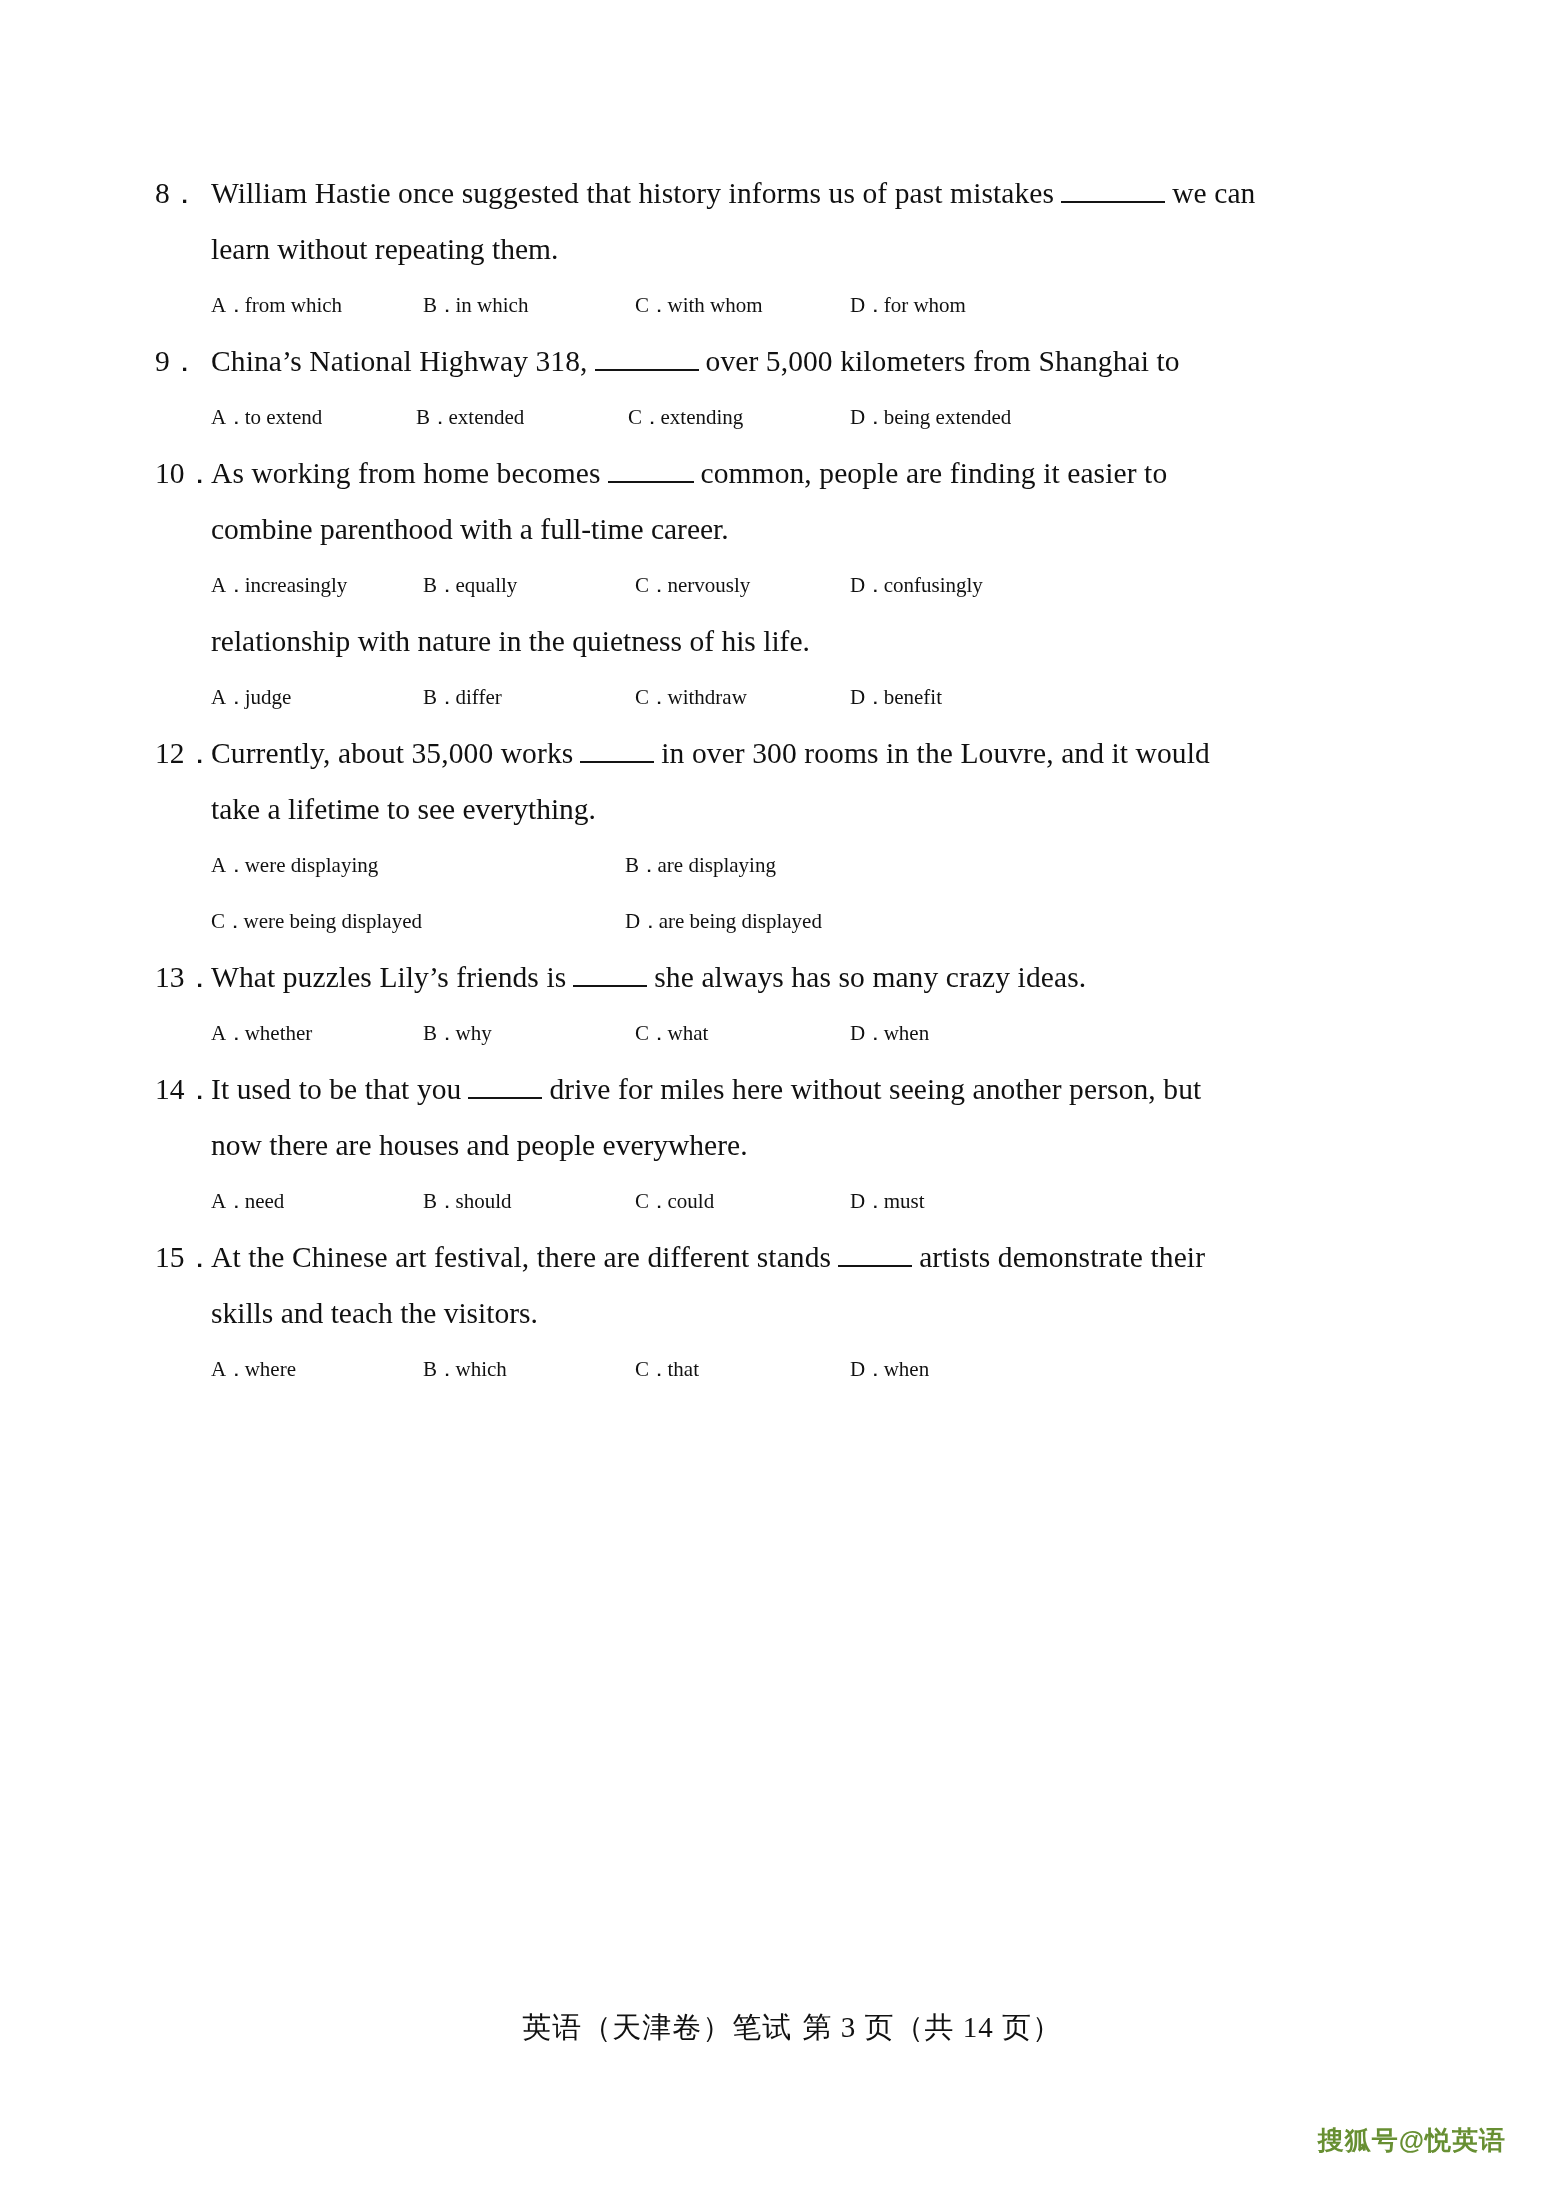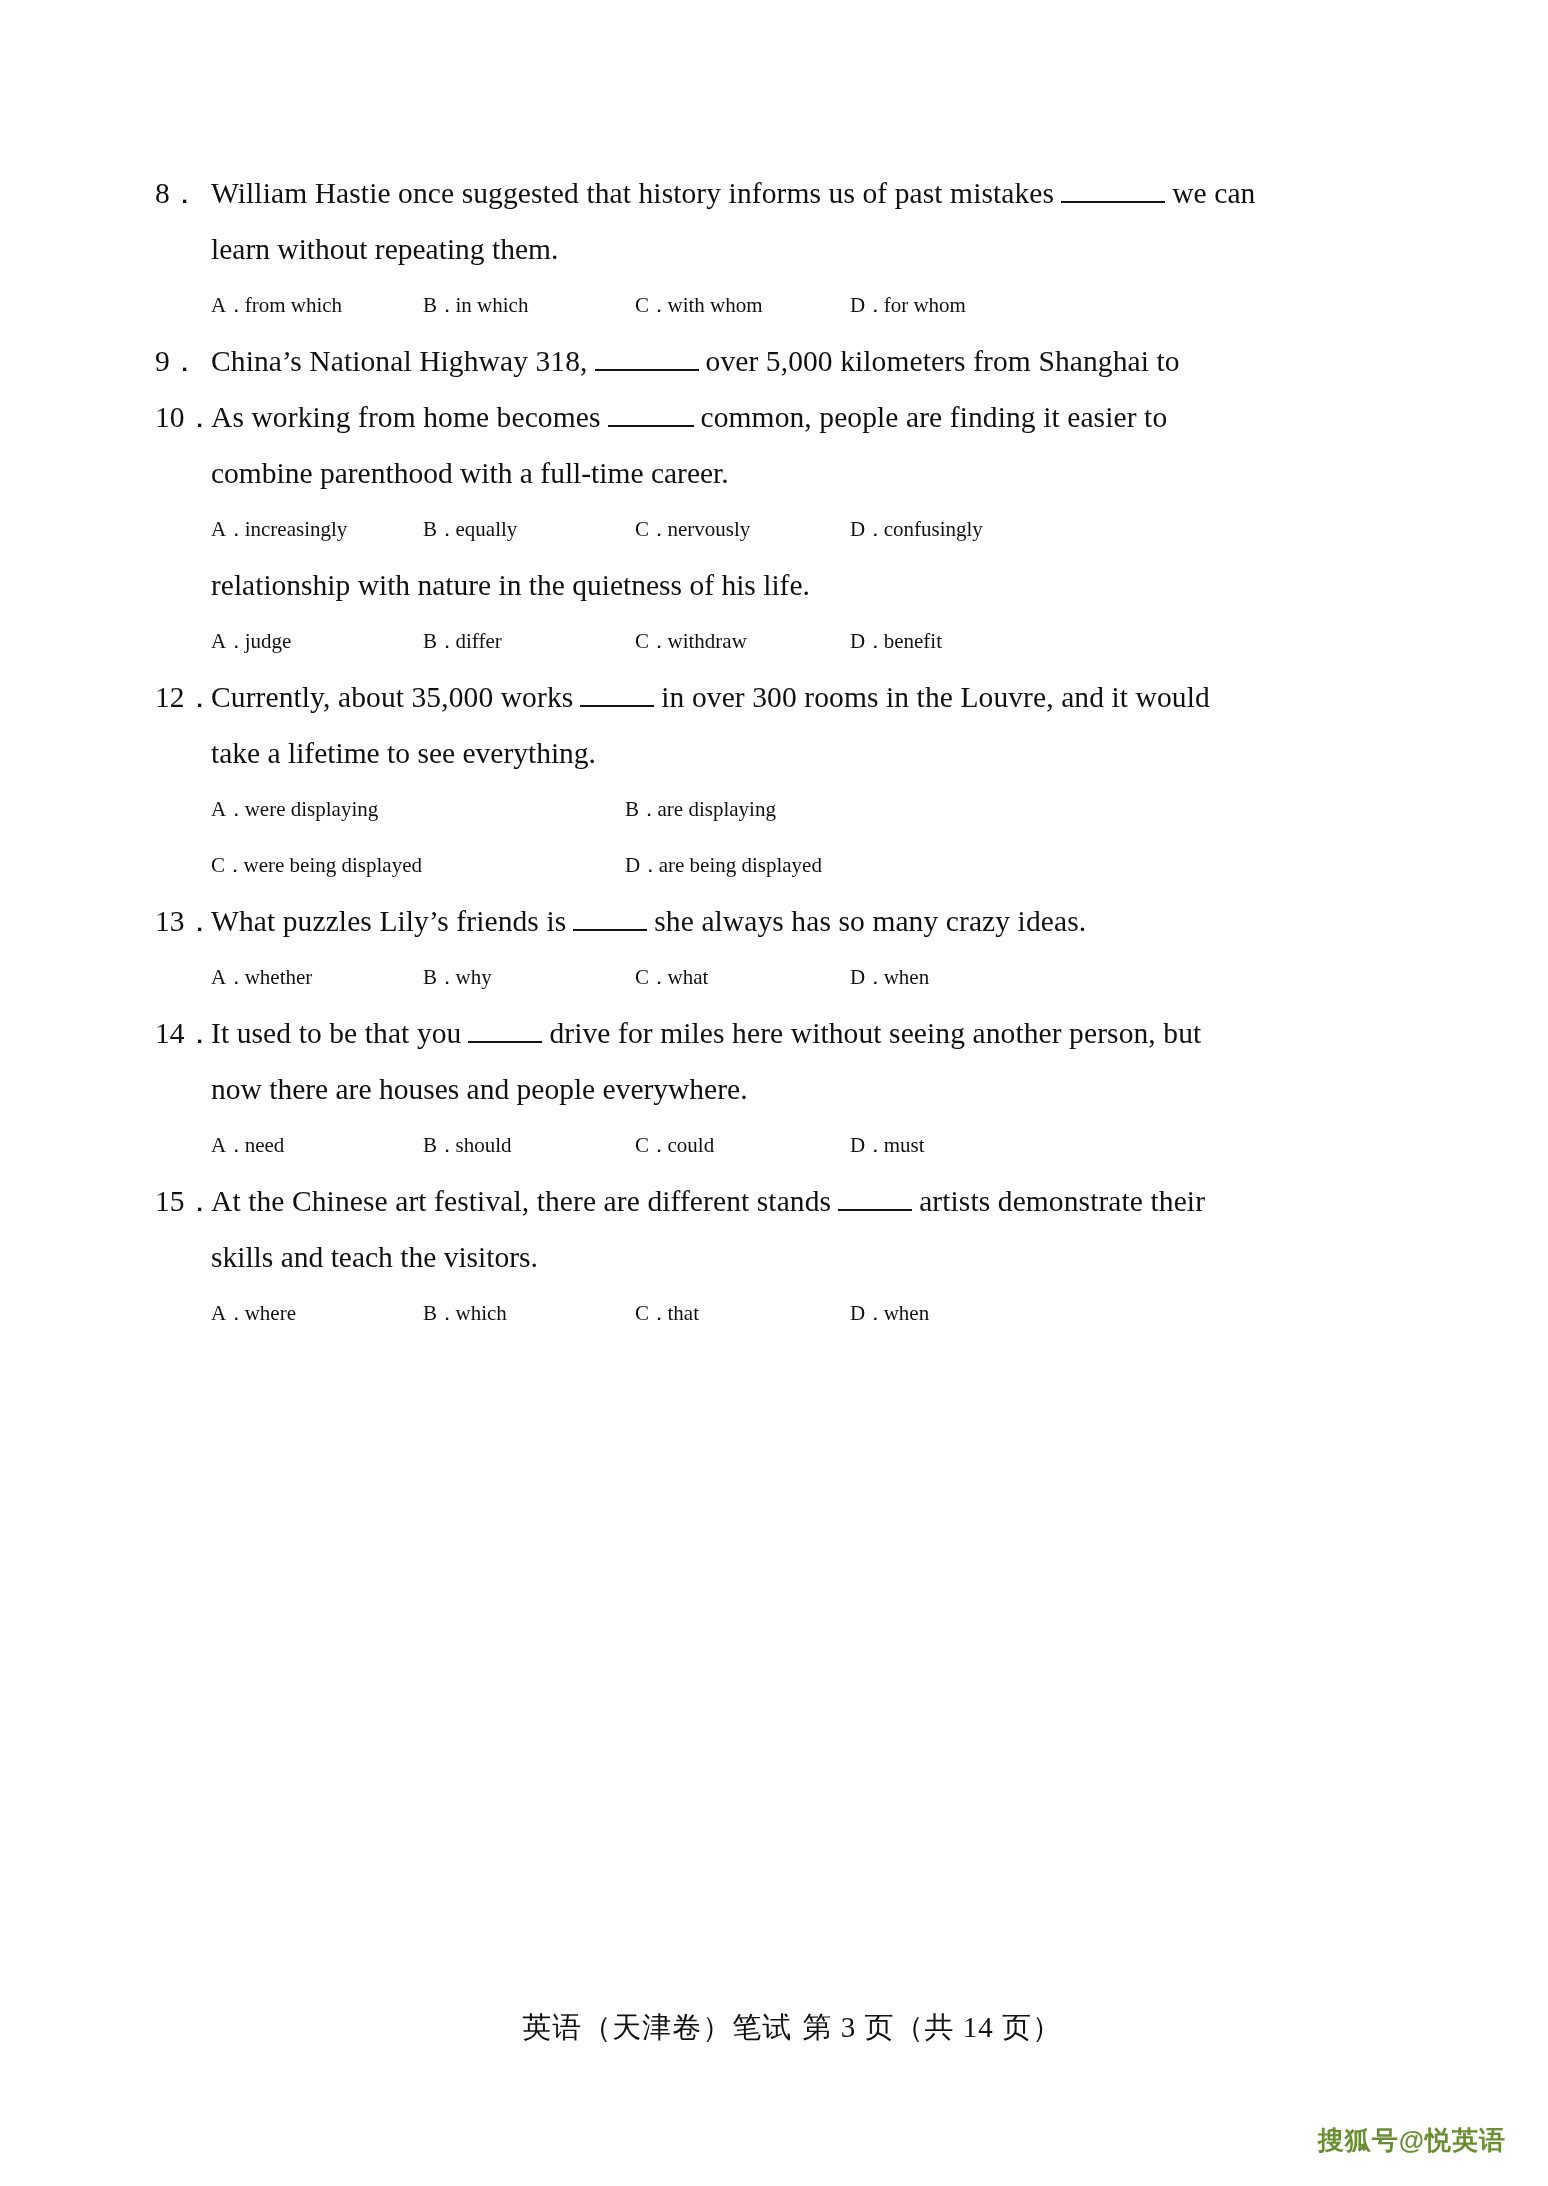--- a/index.html
+++ b/index.html
@@ -165,20 +165,26 @@
         <span class="opt"><span class="lab">C</span><span>with whom</span></span>
         <span class="opt"><span class="lab">D</span><span>for whom</span></span>
       </div>
     </div>
 
     <div class="q">
       <div class="q-line">
         <span class="q-num">9．</span>
         <span class="q-body"><span>China’s National Highway 318,</span><span class="blank w-long"></span><span>over 5,000 kilometers from Shanghai to</span></span>
       </div>
+      <div class="opts four-b">
+        <span class="opt"><span class="lab">A</span><span>to extend</span></span>
+        <span class="opt"><span class="lab">B</span><span>extended</span></span>
+        <span class="opt"><span class="lab">C</span><span>extending</span></span>
+        <span class="opt"><span class="lab">D</span><span>being extended</span></span>
+      </div>
     </div>
 
     <div class="q">
       <div class="q-line">
         <span class="q-num wide">10．</span>
         <span class="q-body"><span>As working from home becomes</span><span class="blank w-mid"></span><span>common, people are finding it easier to</span></span>
       </div>
       <div class="q-cont">
         <span class="spacer"></span>
         <span class="q-body">combine parenthood with a full-time career.</span>

